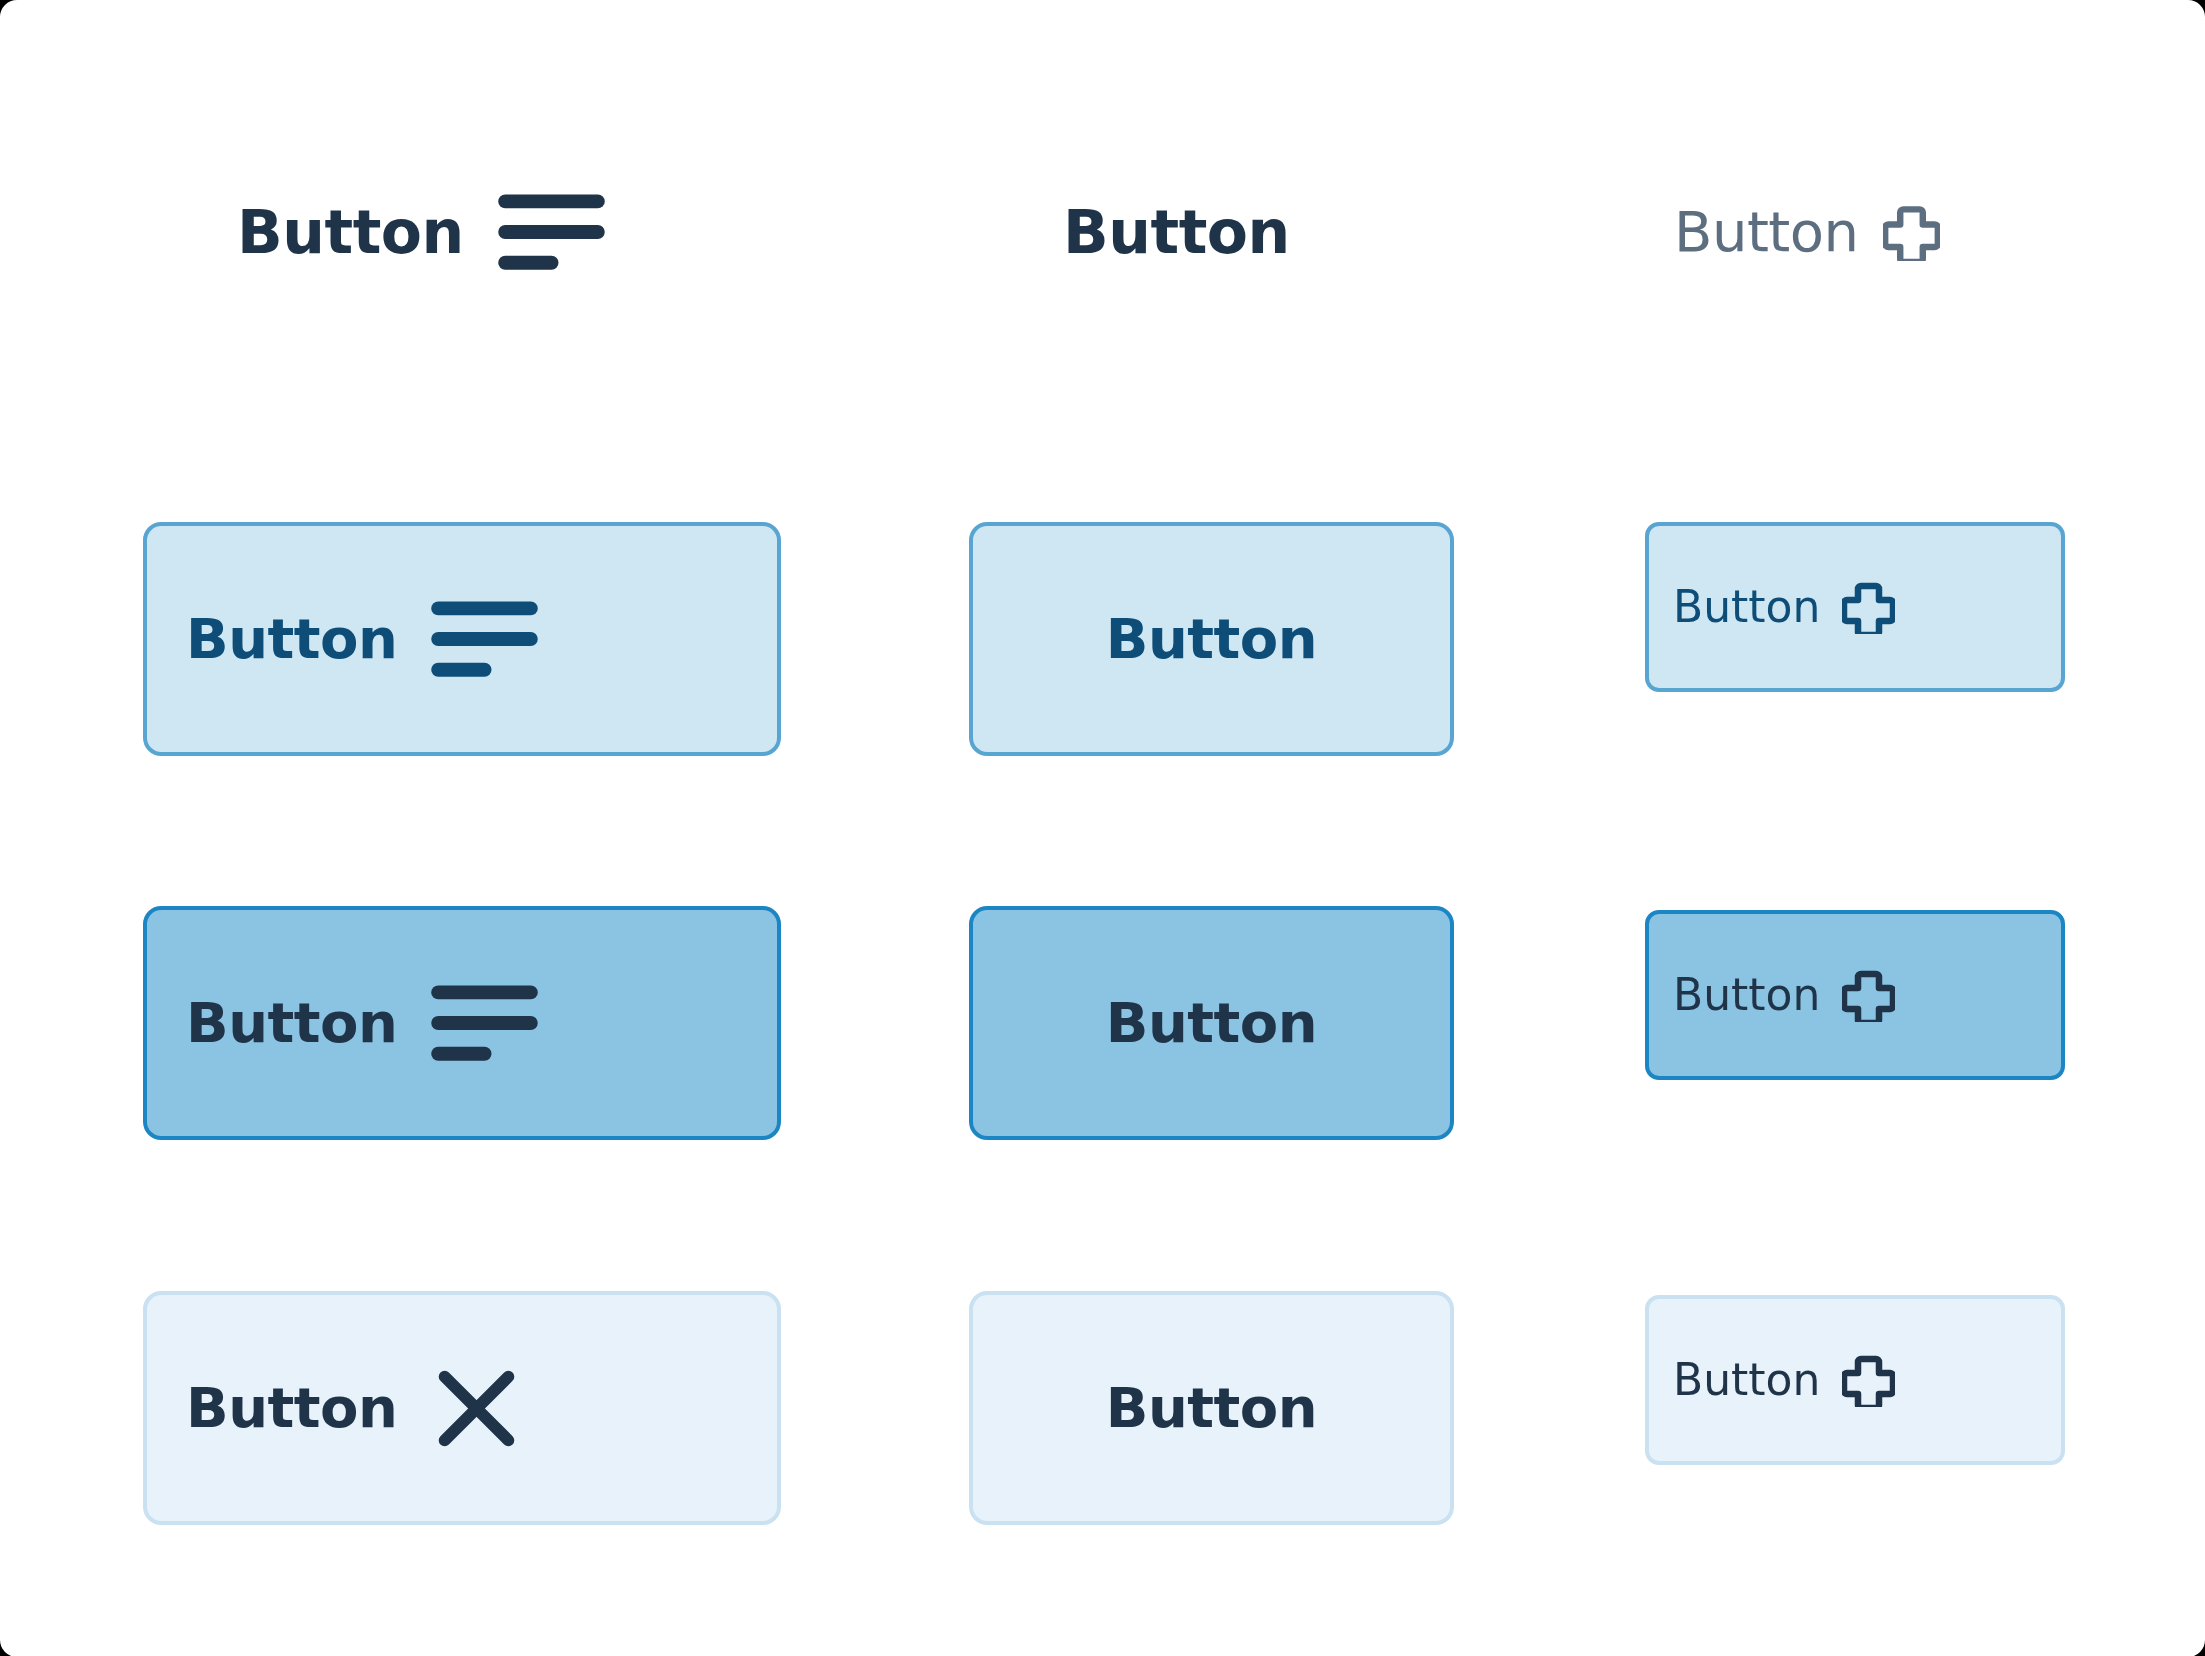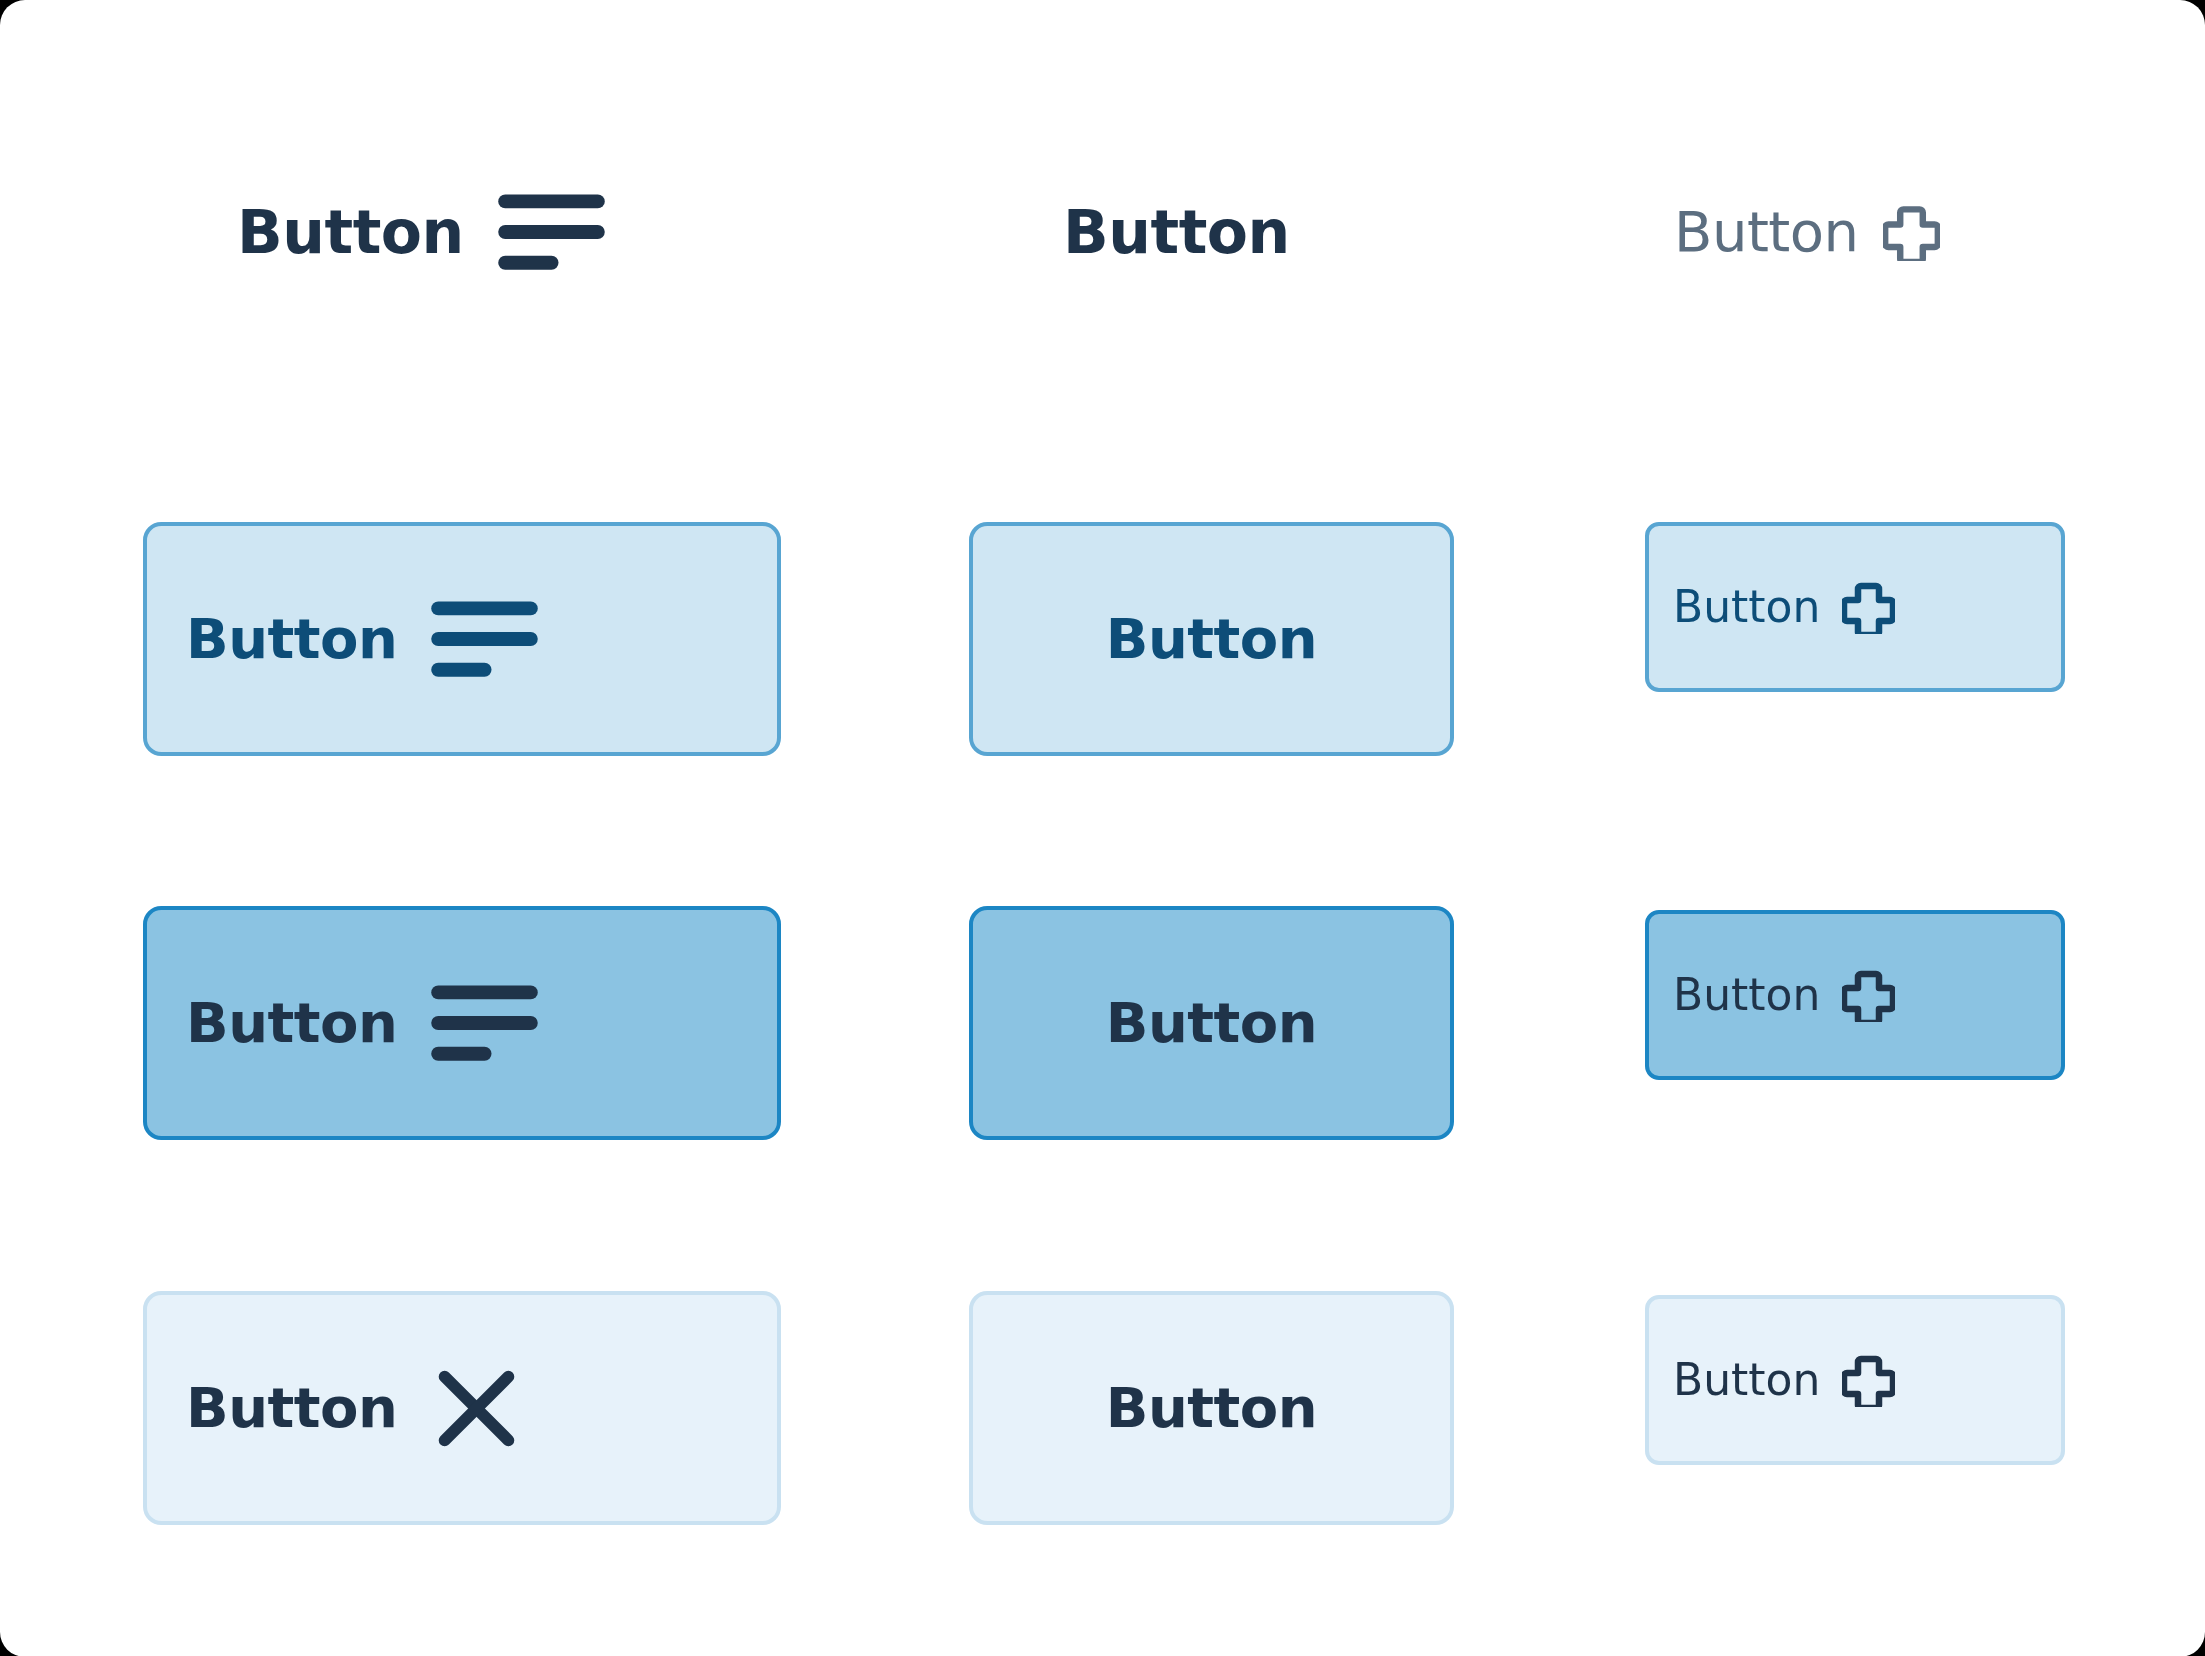--- a/index.html
+++ b/index.html
@@ -14,21 +14,21 @@
     font-family: "DejaVu Sans", sans-serif;
     overflow: hidden;
   }
 
   .canvas {
     position: absolute;
     left: 0; top: 0;
     width: 2205px;
     height: 1657px;
     background: #ffffff;
-    border-radius: 25px;
+    border-radius: 17px;
     overflow: hidden;
   }
 
   
   .grid {
     position: absolute;
     left: 0; top: 0;
     width: 2205px;
     height: 1657px;
   }

